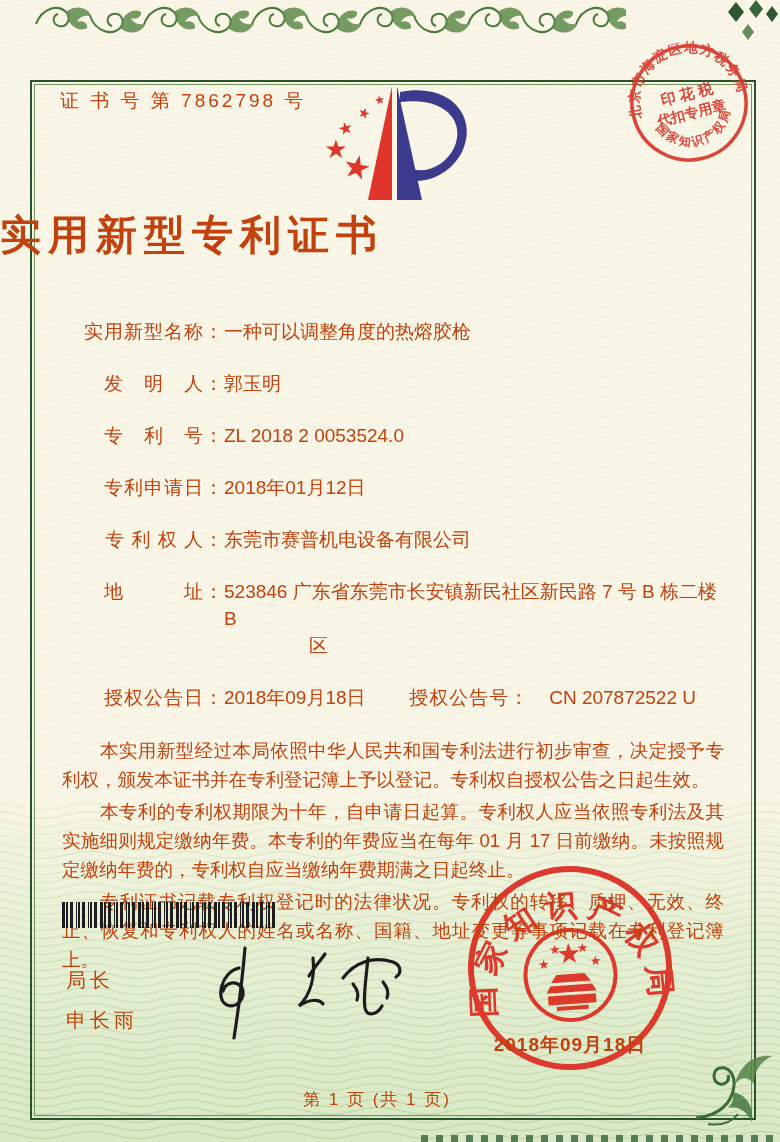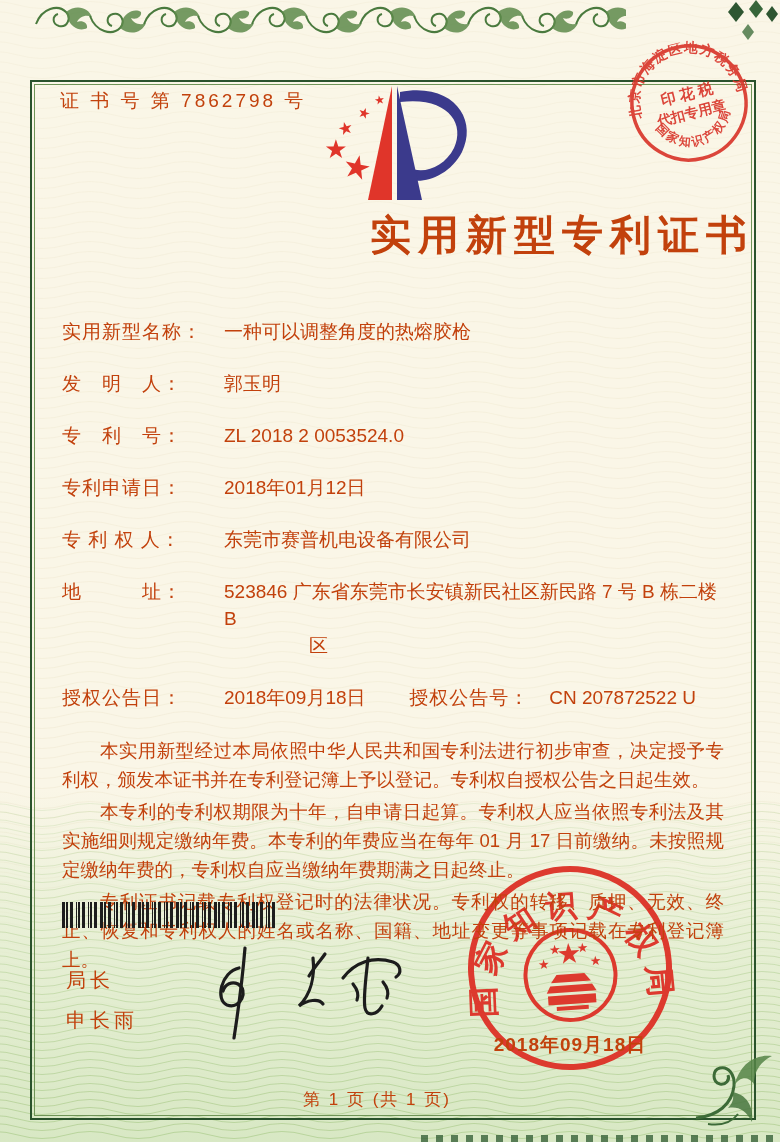--- a/index.html
+++ b/index.html
@@ -13,25 +13,25 @@
   .frame{position:absolute;left:30px;top:80px;width:722px;height:1036px;border:2px solid #2a522c;z-index:1;}
   .frame-inner{position:absolute;inset:2px;border:1px solid #6f9457;}
   .orn-band{position:absolute;left:34px;top:0;z-index:2;}
   .corner-orn{position:absolute;left:688px;top:1030px;z-index:2;}
   .edge-cluster{position:absolute;left:722px;top:0;z-index:2;}
   .edge-trim{position:absolute;right:0;bottom:0;width:46%;height:7px;z-index:2;opacity:.75;
         background:repeating-linear-gradient(90deg,#2d5930 0 7px,rgba(0,0,0,0) 7px 15px);}
   .cert-no{position:absolute;left:60px;top:88px;font-size:19px;letter-spacing:3px;z-index:3;}
   .logo{position:absolute;left:296px;top:82px;z-index:3;}
   .tax-stamp{position:absolute;left:628px;top:42px;z-index:4;transform:rotate(-14deg);opacity:.92;}
-  .title{position:absolute;left:0;right:26px;top:208px;text-align:right;font-size:41px;font-weight:bold;
+  .title{position:absolute;left:0;right:26px;top:208px;text-align:left;font-size:41px;font-weight:bold;
          letter-spacing:7px;z-index:3;}
   .content{position:absolute;left:62px;top:318px;width:662px;font-size:19px;z-index:3;}
   .row{display:flex;margin-bottom:25px;line-height:27px;}
-  .row .lbl{flex:0 0 162px;letter-spacing:1px;white-space:pre;}
+  .row .lbl{flex:0 0 162px;letter-spacing:1px;white-space:pre;text-align:right;}
   .row .val{flex:1;}
   .addr2{display:block;margin-left:85px;}
   .pair2{margin-left:auto;padding-right:28px;display:flex;gap:20px;}
   .paras{margin-top:1px;}
   .paras p{margin:0 0 3px;font-size:18.5px;line-height:29px;text-indent:2.05em;text-align:justify;}
   .barcode{position:absolute;left:62px;top:902px;z-index:3;}
   .officer{position:absolute;left:66px;top:960px;font-size:20px;line-height:40px;letter-spacing:4px;z-index:3;}
   .officer div{white-space:nowrap;}
   .signature{position:absolute;left:205px;top:942px;z-index:3;}
   .seal{position:absolute;left:462px;top:860px;z-index:2;opacity:.95;transform:rotate(-4deg);}

